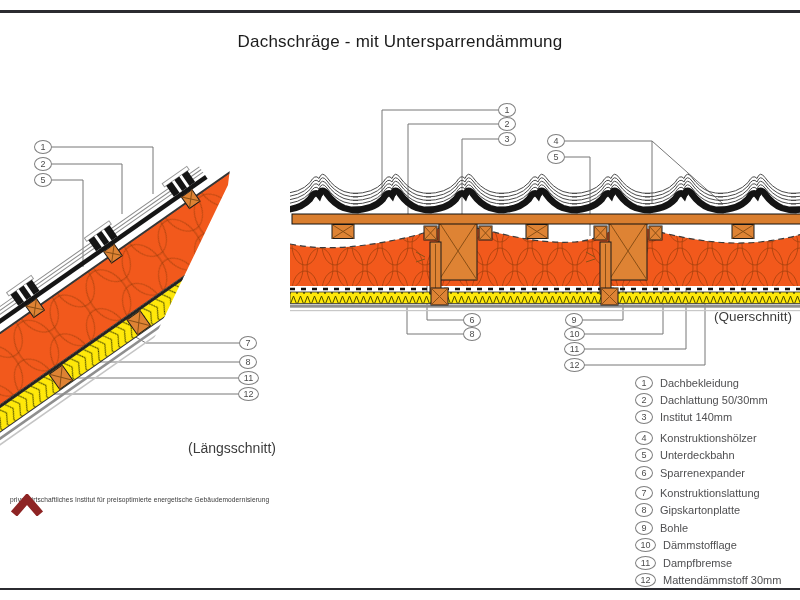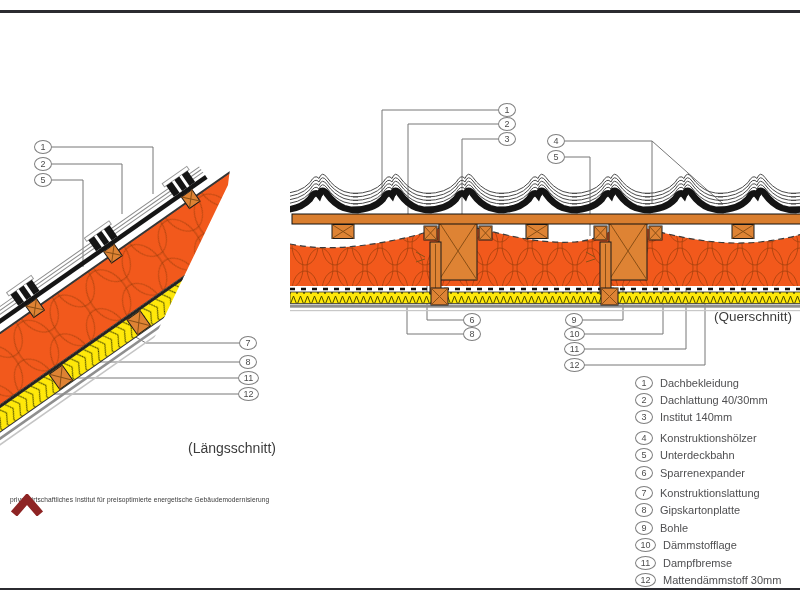--- a/index.html
+++ b/index.html
@@ -36,20 +36,21 @@
   .xl{stroke:#8a4f16;stroke-width:1;}
   .cl{stroke:#777;stroke-width:1;}
 </style>
 </head>
 <body>
 
 <div class="rule" style="top:10px;height:3px;"></div>
 <div class="rule" style="top:588px;height:2px;"></div>
 
 <div id="title">
+  <div>Dachschräge - mit Untersparrendämmung</div>
 </div>
 
 <svg id="lines" width="800" height="600" viewBox="0 0 800 600">
   <g class="cl" fill="none">
 
     <polyline points="52,147 153,147 153,194"></polyline>
     <polyline points="52,164 122,164 122,214"></polyline>
     <polyline points="52,180 83,180 83,267"></polyline>
 
     <polyline points="239,343 146,343 120,328"></polyline>
@@ -279,21 +280,21 @@
 <div class="co wide" style="left:564px;top:342px;">11</div>
 <div class="co wide" style="left:564px;top:358px;">12</div>
 
 <div id="legend">
   <div class="lrow">
     <span class="lco">1</span>
     <span class="ltext">Dachbekleidung</span>
   </div>
   <div class="lrow">
     <span class="lco">2</span>
-    <span class="ltext">Dachlattung 40/30mm</span>
+    <span class="ltext">Dachlattung 50/30mm</span>
   </div>
   <div class="lrow">
     <span class="lco">3</span>
     <span class="ltext">Institut 140mm</span>
   </div>
   <div class="lrow g">
     <span class="lco">4</span>
     <span class="ltext">Konstruktionshölzer</span>
   </div>
   <div class="lrow">

